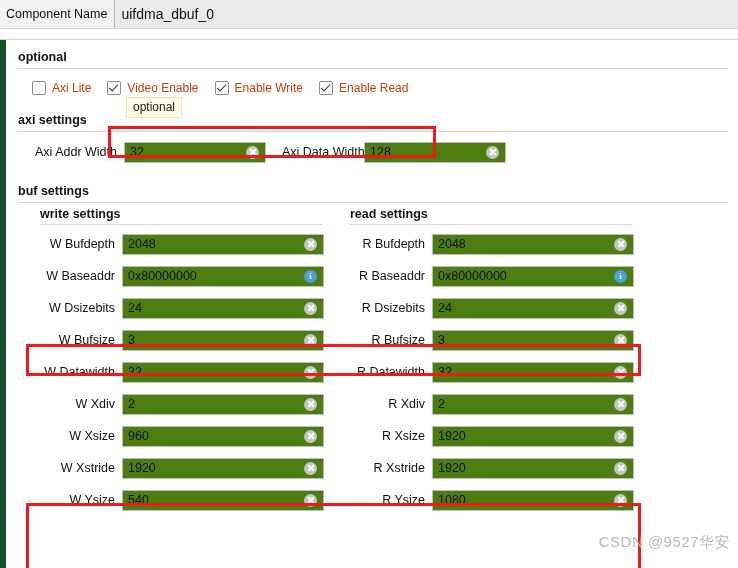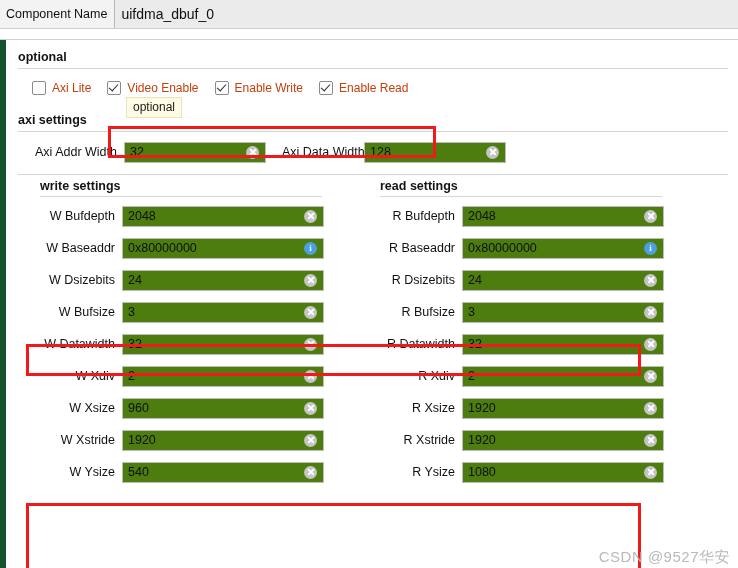--- a/index.html
+++ b/index.html
@@ -207,21 +207,20 @@
   .axi-row { padding-left: 26px; }
   .axi-row .field-label { width: 92px; }
   .axi-row .field-input { width: 142px; }
   .axi-row .field-label.second { width: 98px; padding-left: 16px; }
 
   
   .buf-cols {
     display: flex;
     padding-left: 24px;
     padding-right: 10px;
-    gap: 30px;
   }
   .buf-col { width: 300px; }
   .buf-col.right { margin-left: 10px; }
   .sub-title {
     font-weight: bold;
     font-size: 12.5px;
     color: #141414;
     padding-left: 10px;
     padding-bottom: 3px;
   }
@@ -242,21 +241,21 @@
     border: 3px solid #ef1b1b;
     box-sizing: border-box;
     pointer-events: none;
     z-index: 4;
   }
 
   
   .watermark {
     position: absolute;
     right: 8px;
-    bottom: 1px;
+    bottom: 16px;
     font-size: 15px;
     color: #b9b9b9;
     letter-spacing: 0.5px;
     z-index: 6;
     white-space: nowrap;
   }
 </style>
 </head>
 <body>
 
@@ -310,20 +309,21 @@
       <span class="icon-clear"></span>
     </div>
     <div class="field-label second">Axi Data Width</div>
     <div class="field-input">
       <span class="field-value">128</span>
       <span class="icon-clear"></span>
     </div>
   </div>
 
   <div class="section" style="padding-top:6px;">
+    <div class="section-title">buf settings</div>
     <div class="section-rule"></div>
   </div>
 
   <div class="buf-cols">
 
     <div class="buf-col left">
       <div class="sub-title">write settings</div>
       <div class="sub-rule"></div>
       <div id="write-fields">
           <div class="field-row">

